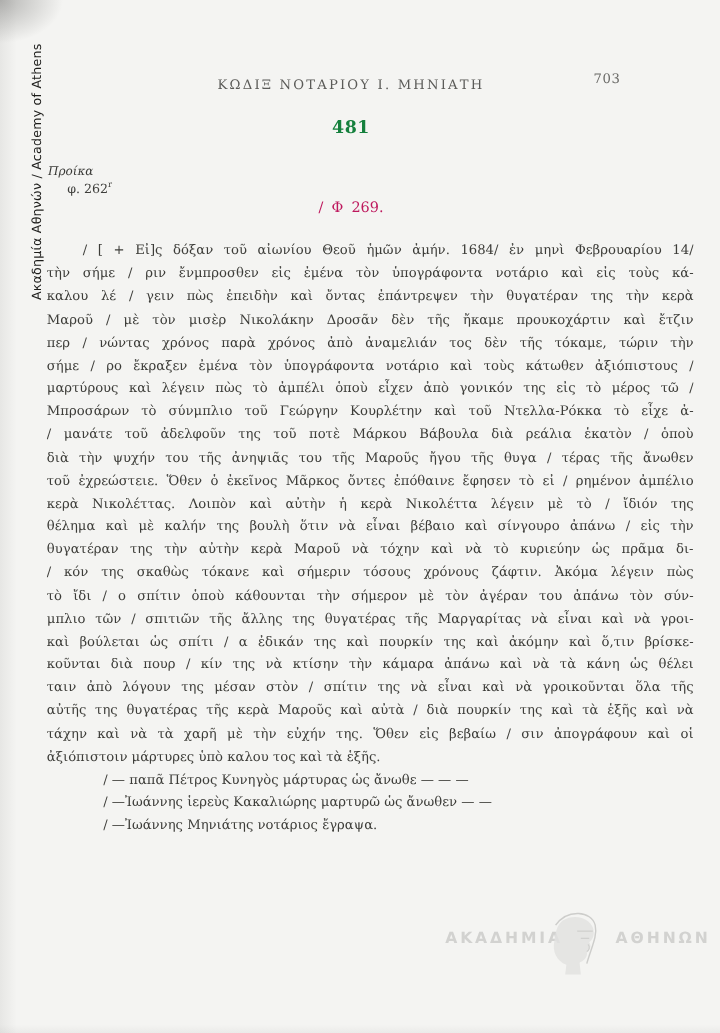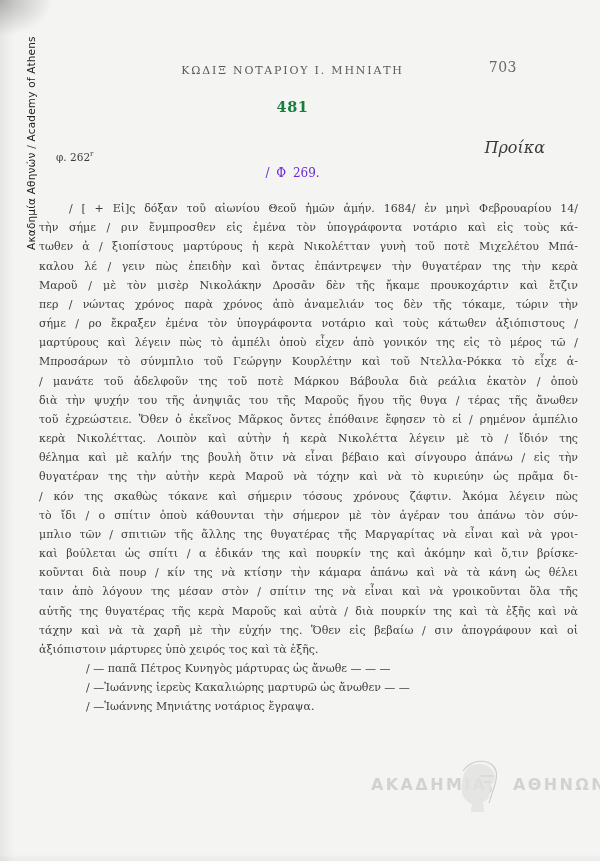--- a/index.html
+++ b/index.html
@@ -26,55 +26,55 @@
   }
   .masthead {
     position: absolute; left: 40px; top: 59px; width: 505px;
     text-align: center;
   }
   .header-title {
     font-size: 11px; letter-spacing: 1.8px; color: #5b5b58;
   }
   .page-number {
     position: absolute; right: 28px; top: 0;
-    font-size: 14px; letter-spacing: 0.5px; color: #6a6a67;
+    font-size: 11px; letter-spacing: 0.5px; color: #6a6a67;
   }
   .entry-number {
     position: absolute; left: 40px; top: 98px; width: 505px;
     text-align: center; font-weight: bold; font-size: 14.5px;
     letter-spacing: 0.5px; color: #15803d;
   }
   .entry-title {
     position: absolute; left: 40px; top: 138px; width: 505px;
-    text-align: right; font-style: italic; font-size: 16px; color: #3a3a37;
+    text-align: left; font-style: italic; font-size: 10px; color: #3a3a37;
   }
   .folio-ref {
     position: absolute; left: 56px; top: 150px;
     font-size: 10.5px; color: #3e3e3b;
   }
   .folio-ref sup { font-size: 7px; }
   .doc-ref {
     position: absolute; left: 40px; top: 166px; width: 505px;
-    text-align: center; font-size: 12px; color: #6d28d9; word-spacing: 3px;
+    text-align: center; font-size: 12px; color: #be185d; word-spacing: 3px;
   }
   .text-column {
     position: absolute; left: 39px; top: 199px; width: 539px;
     font-size: 11px; line-height: 19.18px; color: #3c3c38;
   }
   .line {
     text-align: justify; text-align-last: justify;
     height: 19.18px; overflow: hidden;
   }
   .line:first-child { text-indent: 30px; }
   .line:last-child { text-align-last: left; }
   .signature-block { margin-top: 0; margin-left: 47px; }
   .sig-line { height: 19.18px; overflow: hidden; }
   .wm-text {
     position: absolute; font-family: "DejaVu Sans", sans-serif;
-    font-size: 16px; letter-spacing: 2.4px; color: #d2d2d0; font-weight: bold;
+    font-size: 13px; letter-spacing: 2.4px; color: #d2d2d0; font-weight: bold;
   }
   .wm-left  { left: 371px; top: 775px; }
   .wm-right { left: 513px; top: 775px; }
   .wm-emblem { position: absolute; left: 448px; top: 758px; width: 54px; height: 57px; }
 </style>
 </head>
 <body>
 
 <div class="page">
 
@@ -94,42 +94,41 @@
   <div class="folio-ref">
     <span>φ. 262</span><sup>r</sup>
   </div>
 
   <div class="doc-ref">/ Φ 269.</div>
 
   <div class="text-column">
     <div class="body-paragraph">
         <div class="line">/ [ + Εἰ]ς δόξαν τοῦ αἰωνίου Θεοῦ ἡμῶν ἀμήν. 1684/ ἐν μηνὶ Φεβρουαρίου 14/</div>
         <div class="line">τὴν σήμε / ριν ἔνμπροσθεν εἰς ἐμένα τὸν ὑπογράφοντα νοτάριο καὶ εἰς τοὺς κά-</div>
-        <div class="line">τωθεν ἀ / ξιοπίστους μαρτύρους ἡ κερὰ Νικολέτταν γυνὴ τοῦ ποτὲ Μιχελέτου Μπά-</div>
         <div class="line">καλου λέ / γειν πὼς ἐπειδὴν καὶ ὄντας ἐπάντρεψεν τὴν θυγατέραν της τὴν κερὰ</div>
         <div class="line">Μαροῦ / μὲ τὸν μισὲρ Νικολάκην Δροσᾶν δὲν τῆς ἤκαμε προυκοχάρτιν καὶ ἔτζιν</div>
         <div class="line">περ / νώντας χρόνος παρὰ χρόνος ἀπὸ ἀναμελιάν τος δὲν τῆς τόκαμε, τώριν τὴν</div>
         <div class="line">σήμε / ρο ἔκραξεν ἐμένα τὸν ὑπογράφοντα νοτάριο καὶ τοὺς κάτωθεν ἀξιόπιστους /</div>
         <div class="line">μαρτύρους καὶ λέγειν πὼς τὸ ἀμπέλι ὁποὺ εἶχεν ἀπὸ γονικόν της εἰς τὸ μέρος τῶ /</div>
         <div class="line">Μπροσάρων τὸ σύνμπλιο τοῦ Γεώργην Κουρλέτην καὶ τοῦ Ντελλα-Ρόκκα τὸ εἶχε ἀ-</div>
         <div class="line">/ μανάτε τοῦ ἀδελφοῦν της τοῦ ποτὲ Μάρκου Βάβουλα διὰ ρεάλια ἑκατὸν / ὁποὺ</div>
         <div class="line">διὰ τὴν ψυχήν του τῆς ἀνηψιᾶς του τῆς Μαροῦς ἤγου τῆς θυγα / τέρας τῆς ἄνωθεν</div>
         <div class="line">τοῦ ἐχρεώστειε. Ὅθεν ὁ ἐκεῖνος Μᾶρκος ὄντες ἐπόθαινε ἔφησεν τὸ εἰ / ρημένον ἀμπέλιο</div>
         <div class="line">κερὰ Νικολέττας. Λοιπὸν καὶ αὐτὴν ἡ κερὰ Νικολέττα λέγειν μὲ τὸ / ἴδιόν της</div>
         <div class="line">θέλημα καὶ μὲ καλήν της βουλὴ ὅτιν νὰ εἶναι βέβαιο καὶ σίνγουρο ἀπάνω / εἰς τὴν</div>
         <div class="line">θυγατέραν της τὴν αὐτὴν κερὰ Μαροῦ νὰ τόχην καὶ νὰ τὸ κυριεύην ὡς πρᾶμα δι-</div>
         <div class="line">/ κόν της σκαθὼς τόκανε καὶ σήμεριν τόσους χρόνους ζάφτιν. Ἀκόμα λέγειν πὼς</div>
         <div class="line">τὸ ἴδι / ο σπίτιν ὁποὺ κάθουνται τὴν σήμερον μὲ τὸν ἀγέραν του ἀπάνω τὸν σύν-</div>
         <div class="line">μπλιο τῶν / σπιτιῶν τῆς ἄλλης της θυγατέρας τῆς Μαργαρίτας νὰ εἶναι καὶ νὰ γροι-</div>
         <div class="line">καὶ βούλεται ὡς σπίτι / α ἐδικάν της καὶ πουρκίν της καὶ ἀκόμην καὶ ὅ,τιν βρίσκε-</div>
         <div class="line">κοῦνται διὰ πουρ / κίν της νὰ κτίσην τὴν κάμαρα ἀπάνω καὶ νὰ τὰ κάνη ὡς θέλει</div>
         <div class="line">ταιν ἀπὸ λόγουν της μέσαν στὸν / σπίτιν της νὰ εἶναι καὶ νὰ γροικοῦνται ὅλα τῆς</div>
         <div class="line">αὐτῆς της θυγατέρας τῆς κερὰ Μαροῦς καὶ αὐτὰ / διὰ πουρκίν της καὶ τὰ ἑξῆς καὶ νὰ</div>
         <div class="line">τάχην καὶ νὰ τὰ χαρῆ μὲ τὴν εὐχήν της. Ὅθεν εἰς βεβαίω / σιν ἀπογράφουν καὶ οἱ</div>
-        <div class="line">ἀξιόπιστοιν μάρτυρες ὑπὸ χειρός τος καὶ τὰ ἑξῆς.</div>
+        <div class="line">ἀξιόπιστοιν μάρτυρες ὑπὸ καλου τος καὶ τὰ ἑξῆς.</div>
       </div>
     <div class="signature-block">
         <div class="sig-line">/ — παπᾶ Πέτρος Κυνηγὸς μάρτυρας ὡς ἄνωθε — — —</div>
         <div class="sig-line">/ —Ἰωάννης ἱερεὺς Κακαλιώρης μαρτυρῶ ὡς ἄνωθεν — —</div>
         <div class="sig-line">/ —Ἰωάννης Μηνιάτης νοτάριος ἔγραψα.</div>
       </div>
   </div>
 
   <span class="wm-text wm-left">ΑΚΑΔΗΜΙΑ</span>
 

